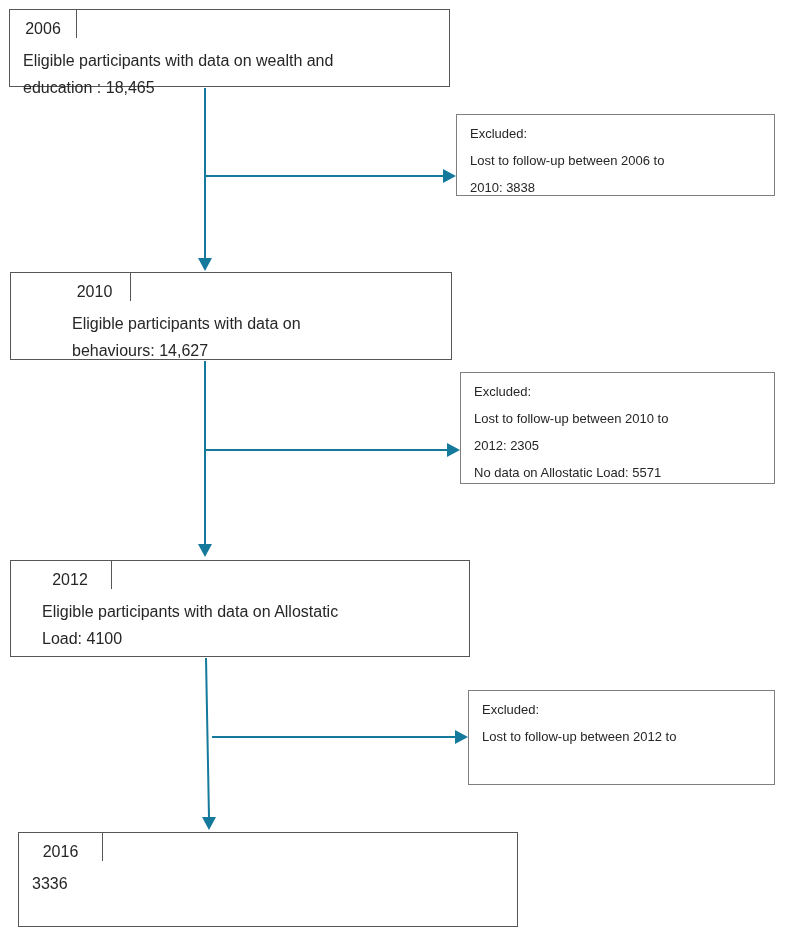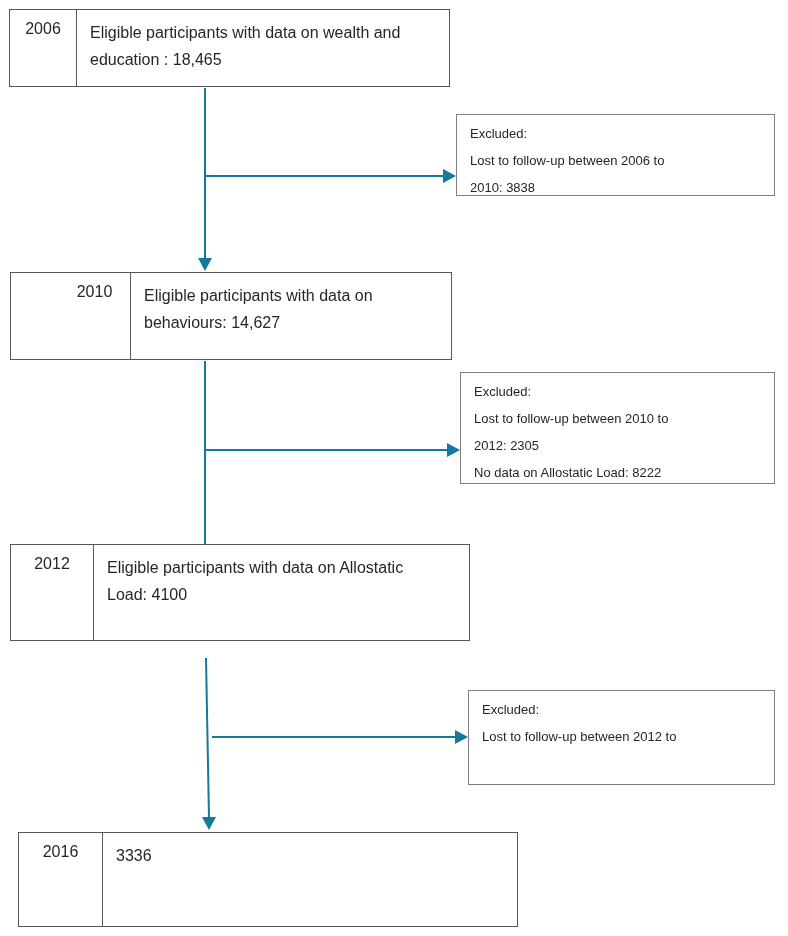--- a/index.html
+++ b/index.html
@@ -26,20 +26,21 @@
     pointer-events: none;
   }
   .al { stroke: var(--arrow-color); stroke-width: 2; fill: none; }
   .ah { fill: var(--arrow-color); stroke: none; }
   .stage {
     position: absolute;
     background: var(--background-color);
     border: 1px solid var(--border-color);
     display: flex;
     align-items: stretch;
+    flex-direction: column;
   }
   .stage .year {
     flex: 0 0 auto;
     border-right: 1px solid var(--border-color);
     text-align: center;
     padding-top: 10px;
     font-size: 16px;
   }
   .stage .stage-text {
     flex: 1 1 auto;
@@ -113,24 +114,24 @@
     <div class="stage-text">
       <div>Eligible participants with data on</div>
       <div>behaviours: 14,627</div>
     </div>
   </div>
 
   <div class="excl" style="left:460px; top:372px; width:315px; height:112px;">
     <div>Excluded:</div>
     <div>Lost to follow-up between 2010 to</div>
     <div>2012: 2305</div>
-    <div>No data on Allostatic Load: 8222</div>
+    <div>No data on Allostatic Load: 5571</div>
   </div>
 
-  <div class="stage" style="left:10px; top:544px; width:460px; height:97px;">
+  <div class="stage" style="left:10px; top:560px; width:460px; height:97px;padding-left:18px;">
     <div class="year" style="width:83px;">2012</div>
     <div class="stage-text">
       <div>Eligible participants with data on Allostatic</div>
       <div>Load: 4100</div>
     </div>
   </div>
 
   <div class="excl" style="left:468px; top:690px; width:307px; height:95px;">
     <div>Excluded:</div>
     <div>Lost to follow-up between 2012 to</div>

